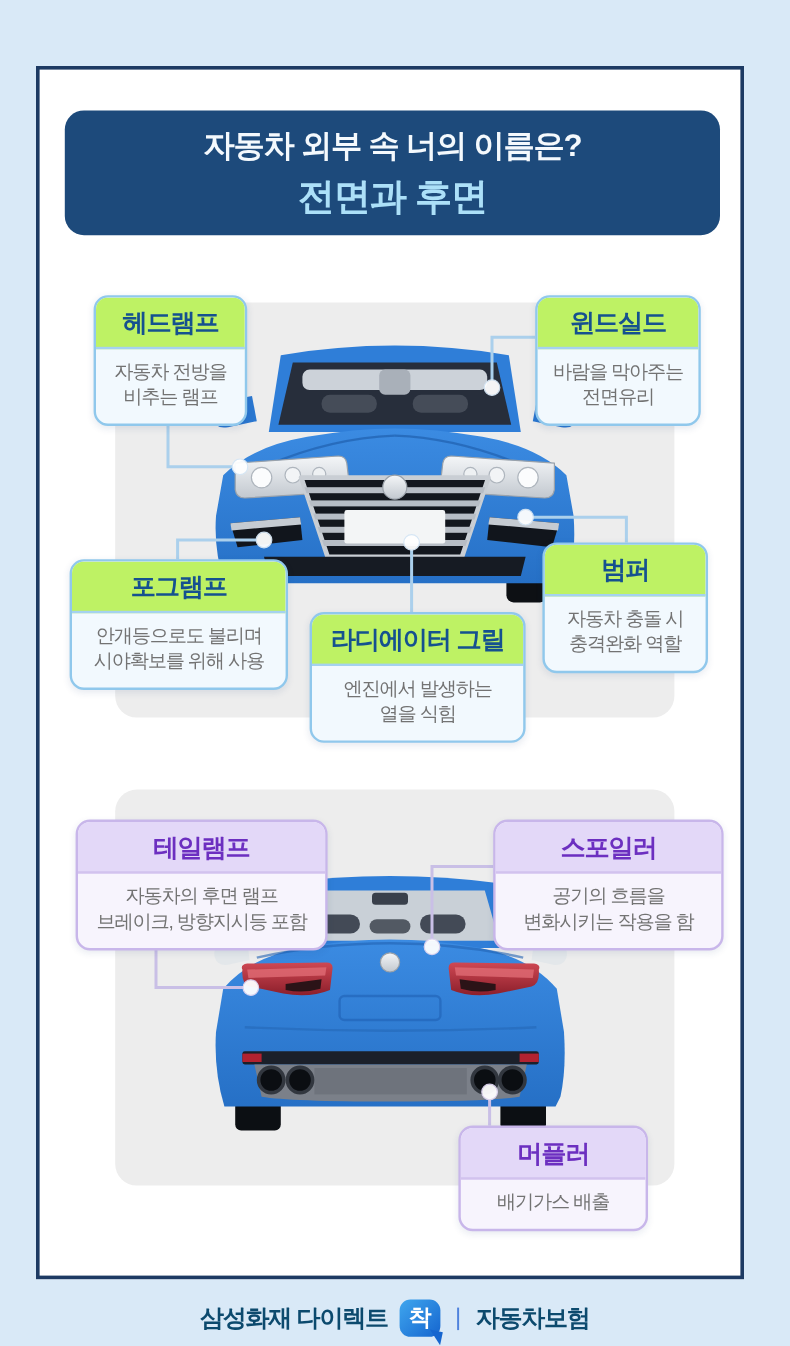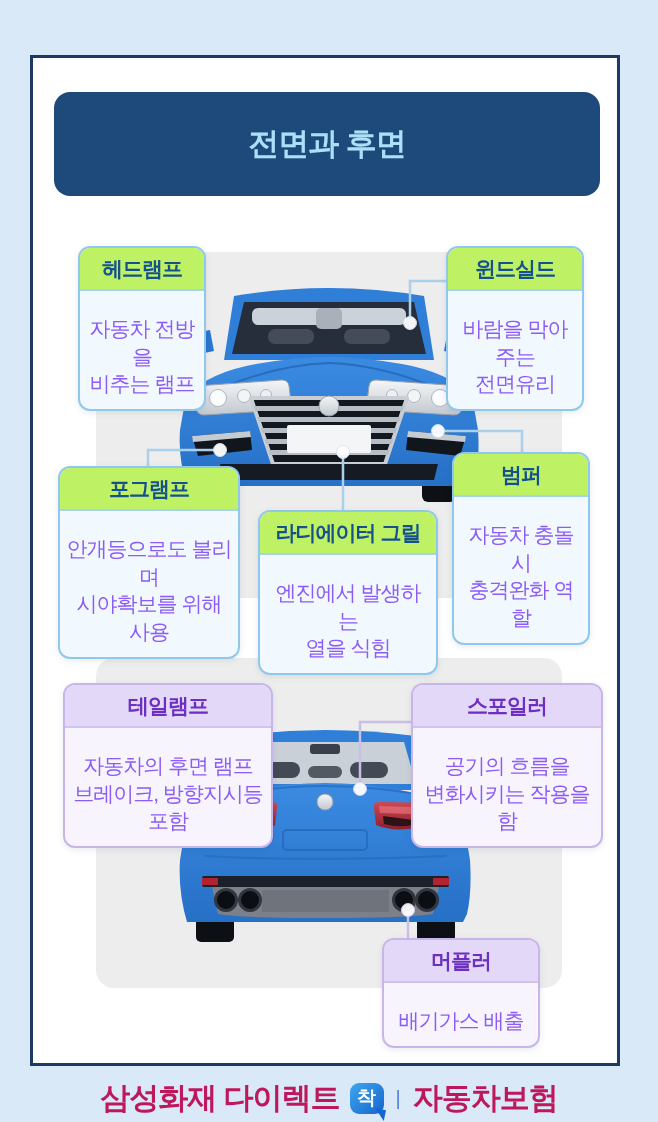--- a/index.html
+++ b/index.html
@@ -37,42 +37,42 @@
 
   .overlay{position:absolute;left:0;top:0;width:658px;height:1122px;z-index:4;pointer-events:none;}
 
   .callout{
     position:absolute;z-index:5;border-radius:12px;overflow:hidden;
     text-align:center;box-sizing:border-box;
     box-shadow:0 2px 6px rgba(30,60,120,.10);
   }
   .callout .title{font-size:21px;font-weight:800;padding:7px 4px 6px;letter-spacing:-1px;}
   .callout .desc{
-    font-size:21px;color:#8b5cf6;padding:24px 6px 11px;line-height:1.32;
+    font-size:16px;color:#737373;padding:9px 6px 11px;line-height:1.32;
     white-space:pre-line;letter-spacing:-1px;
   }
   .callout.blue{border:2px solid #90c8ec;background:#f2f9fe;}
   .callout.blue .title{background:#bef264;color:#15518f;border-bottom:2px solid #a5d2ef;}
   .callout.purple{border:2px solid #c8b6ea;background:#f7f4fd;}
   .callout.purple .title{background:#e3d8f8;color:#6c2fc0;border-bottom:2px solid #d2c2ee;}
 
   .co-headlamp{left:78px;top:246px;width:128px;}
   .co-windshield{left:446px;top:246px;width:138px;}
   .co-foglamp{left:58px;top:466px;width:182px;}
   .co-radiator{left:258px;top:510px;width:180px;}
   .co-bumper{left:452px;top:452px;width:138px;}
   .co-taillamp{left:63px;top:683px;width:210px;}
   .co-spoiler{left:411px;top:683px;width:192px;}
   .co-muffler{left:382px;top:938px;width:158px;}
 
   .footer{
     position:absolute;left:0;top:1078px;width:658px;height:40px;z-index:3;
     display:flex;align-items:center;justify-content:center;gap:10px;
   }
-  .footer .brand,.footer .product{color:#be185d;font-size:30px;font-weight:800;letter-spacing:-1px;}
+  .footer .brand,.footer .product{color:#0c4a6e;font-size:20px;font-weight:800;letter-spacing:-1px;}
   .footer .divider{color:#4f82dd;font-size:20px;font-weight:400;padding:0 2px;}
   .chak-badge{
     position:relative;width:34px;height:31px;border-radius:9px;
     background:linear-gradient(135deg,#3fa6ee 0%,#1565cf 100%);
     display:flex;align-items:center;justify-content:center;
     color:#fff;font-size:19px;font-weight:900;
   }
   .chak-badge::after{
     content:"";position:absolute;right:-1px;bottom:-6px;width:0;height:0;
     border-left:11px solid transparent;border-top:11px solid #1565cf;
@@ -80,20 +80,21 @@
   }
 </style>
 </head>
 <body>
 
 <div class="stage">
 
   <div class="card"></div>
 
   <div class="header-banner">
+    <div class="header-q">자동차 외부 속 너의 이름은?</div>
     <div class="header-t">전면과 후면</div>
   </div>
 
   <div class="panel front"></div>
   <div class="panel rear"></div>
 
   <svg class="car front" width="306" height="232" viewBox="0 0 306 232">
     <defs>
       <linearGradient id="fg-body" x1="0" y1="0" x2="0" y2="1">
         <stop offset="0" stop-color="#3b8be2"></stop>

